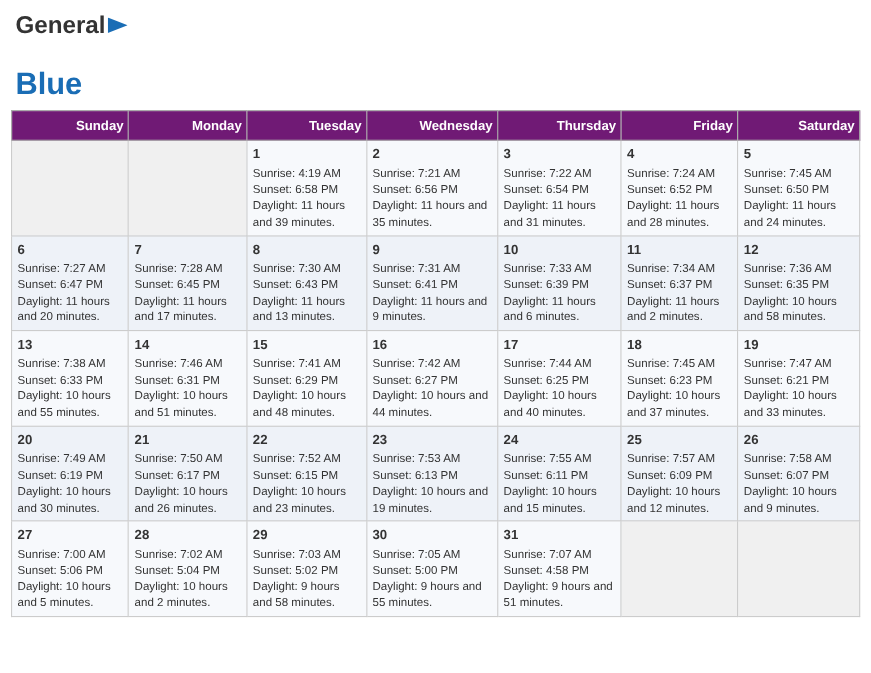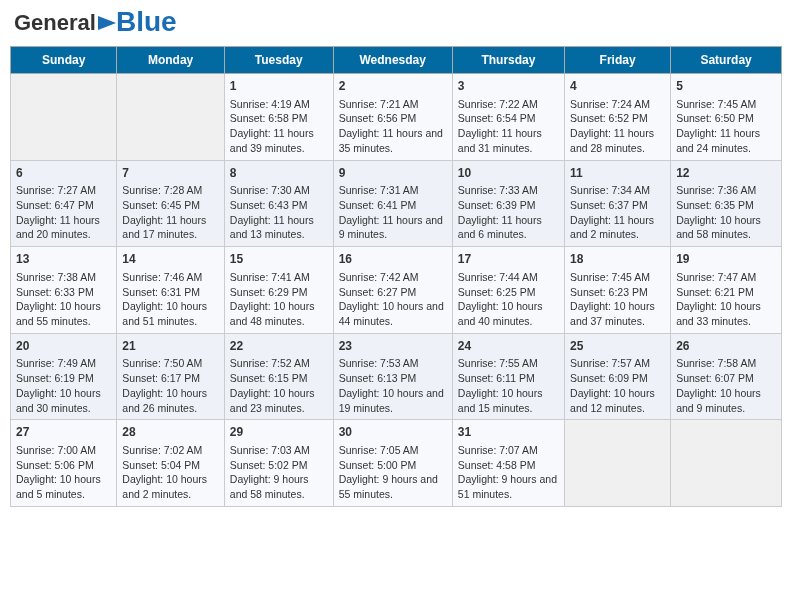--- a/index.html
+++ b/index.html
@@ -12,21 +12,23 @@
     }
     .header-area {
       display: flex;
       justify-content: space-between;
       align-items: flex-start;
       margin-bottom: 8px;
       padding: 0 4px;
     }
     .logo {
       display: flex;
+      flex-direction: column;
       align-items: flex-start;
+      gap: 28px;
     }
     .logo-arrow {
       width: 18px;
       height: 14px;
       margin-left: 2px;
     }
     .logo-line {
       display: flex;
       align-items: center;
     }
@@ -41,24 +43,24 @@
     .location-title {
       font-size: 16px;
       color: #444;
     }
     table {
       width: 100%;
       border-collapse: collapse;
       font-size: 11px;
     }
     thead tr th {
-      background-color: #0369a1;
+      background-color: #701a75;
       color: #fff;
       padding: 6px 4px;
-      text-align: center;
+      text-align: right;
       font-size: 12px;
       font-weight: bold;
       border: 1px solid #aaa;
     }
     tbody tr td {
       border: 1px solid #ccc;
       padding: 4px 5px;
       vertical-align: top;
       height: 80px;
       background: #fff;

